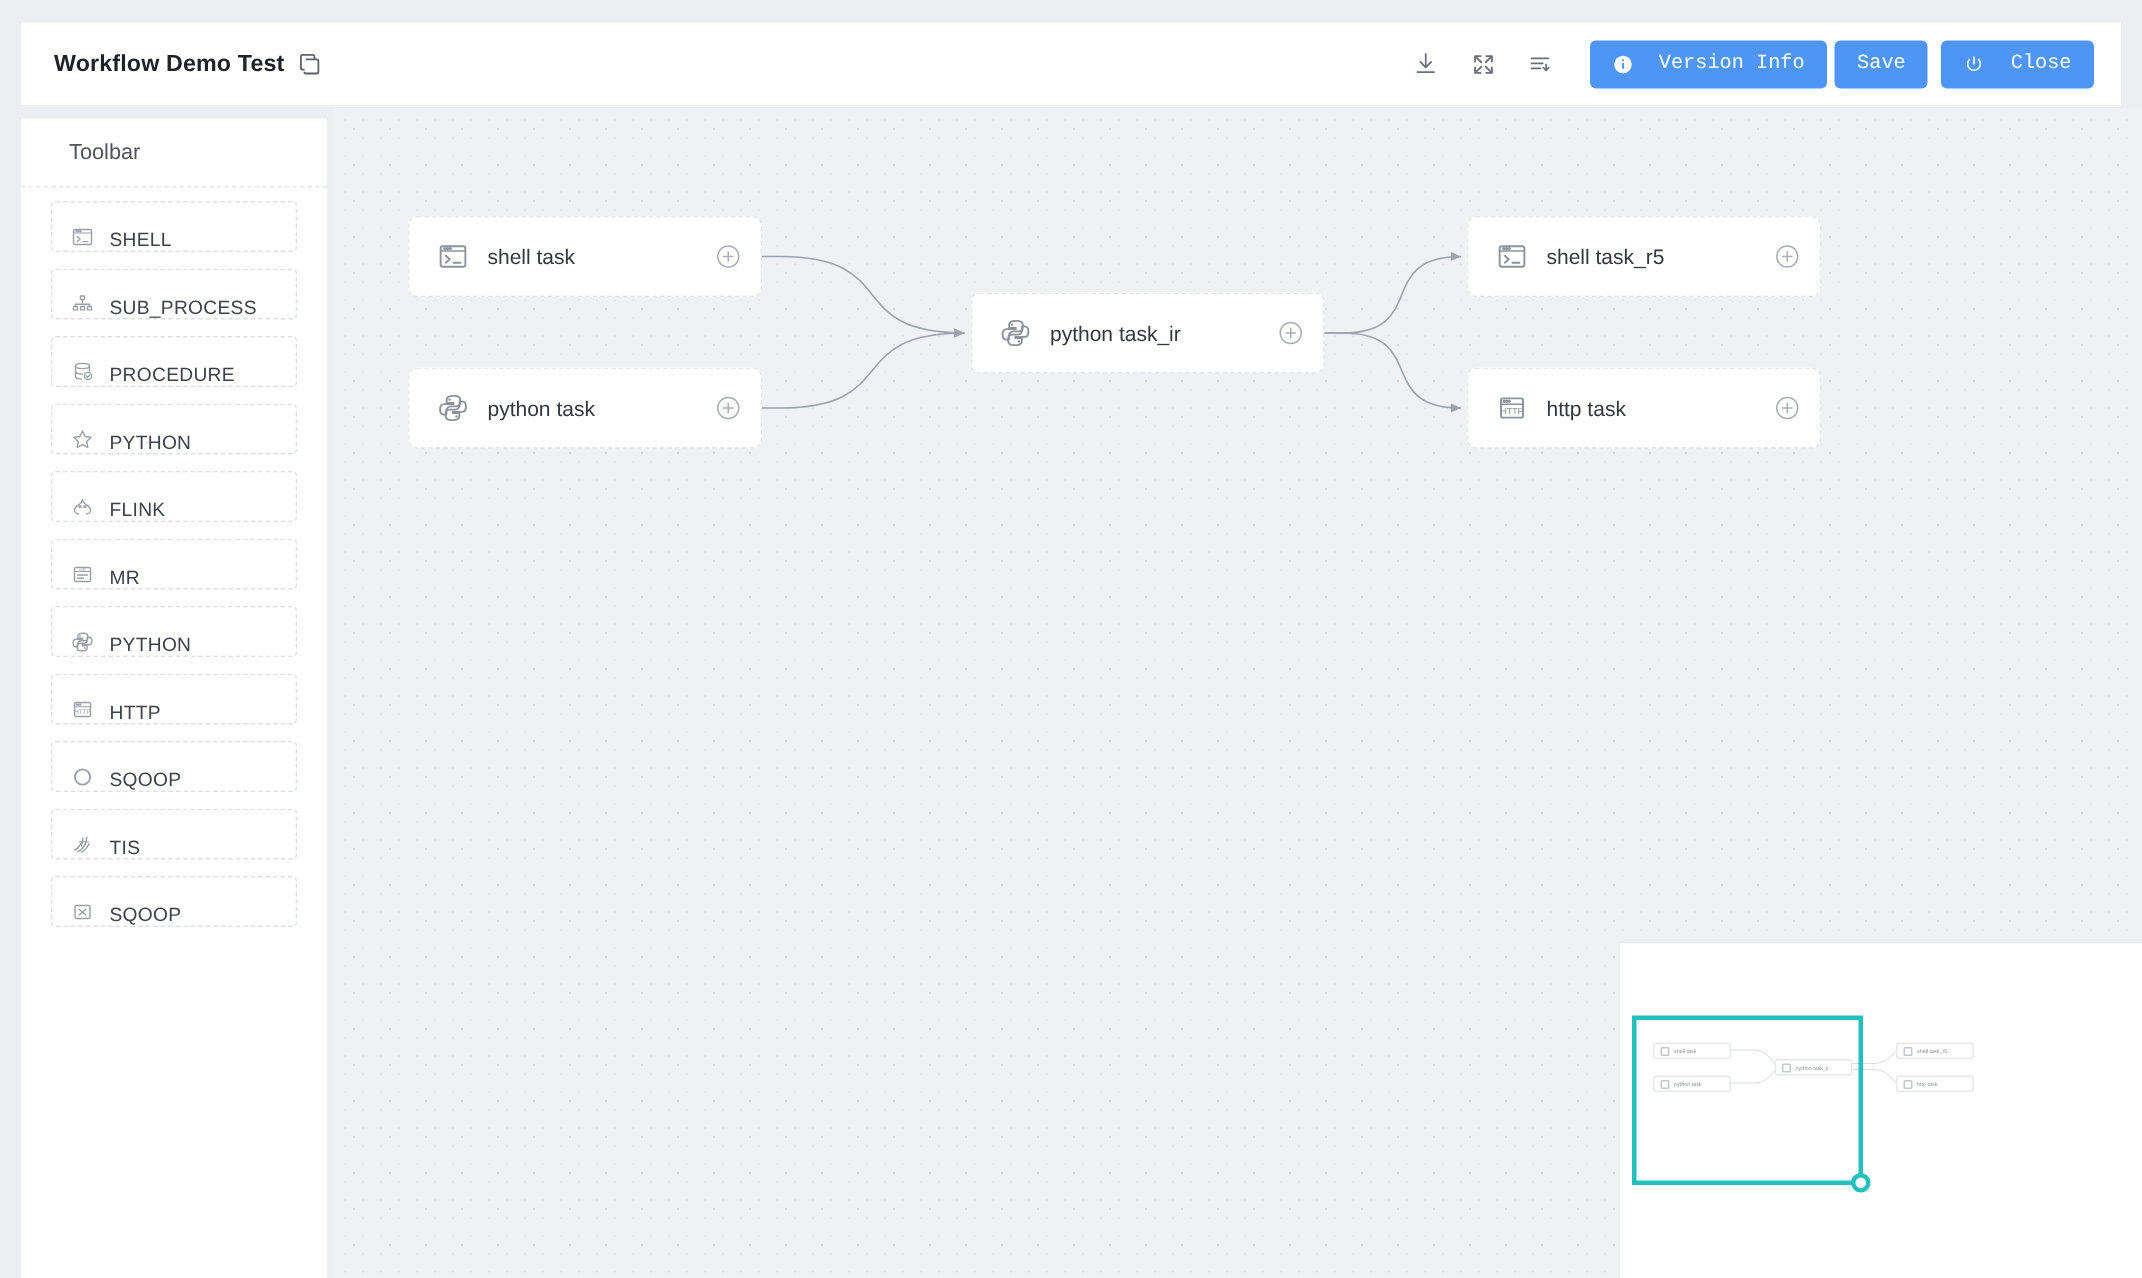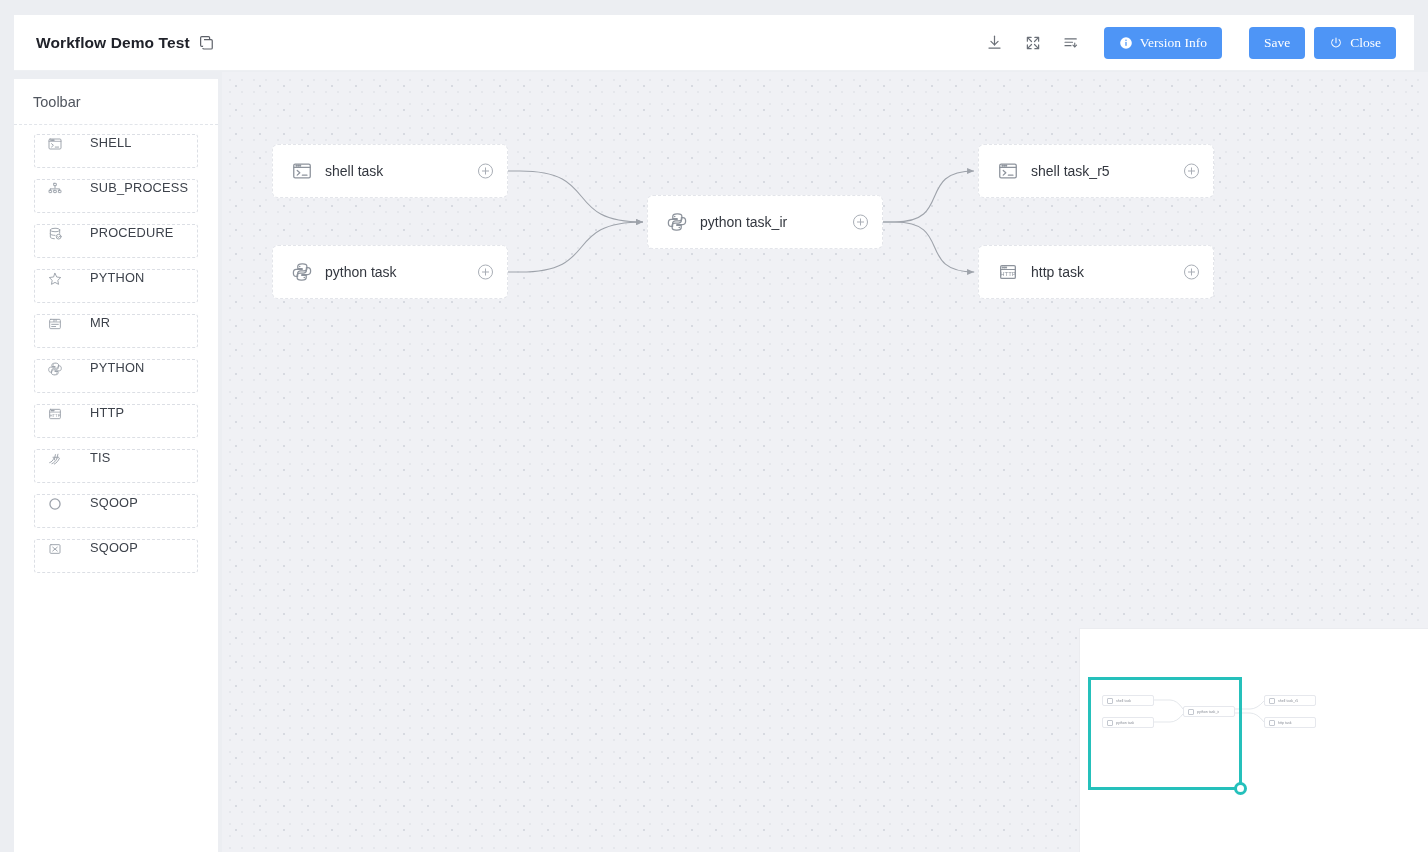--- a/index.html
+++ b/index.html
@@ -45,55 +45,55 @@
     width: 38px; height: 38px;
     display: flex; align-items: center; justify-content: center;
     color: #6b7078; cursor: pointer;
   }
   .hicon svg { display: block; }
   .btn {
     height: 32px;
     border: none; border-radius: 4px;
     background: #4e95f6;
     color: #ffffff;
-    font-family: Liberation Serif, serif;
+    font-family: Liberation Mono, monospace;
     font-size: 13.5px;
     padding: 0 15px;
-    display: inline-flex; align-items: center; gap: 7px;
+    display: inline-flex; align-items: center; gap: 17px;
     cursor: pointer;
     white-space: nowrap;
   }
   .btn-version { margin-left: 14px; }
-  .btn-save { margin-left: 27px; }
+  .btn-save { margin-left: 5px; }
   .btn-close { margin-left: 9px; }
   .btn svg { display: block; }
 
   
   .sidebar {
     position: absolute;
     left: 14px; top: 79px;
     width: 204px; height: 773px;
     background: #ffffff;
     overflow: hidden;
   }
   .sidebar-head {
     height: 46px;
     display: flex; align-items: center;
-    padding-left: 19px;
+    padding-left: 32px;
     font-size: 14.5px;
     color: #50555e;
     border-bottom: 1px dashed #e2e5ea;
   }
   .sidebar-list { padding: 9px 20px 10px 20px; }
   .tool-item {
     height: 34px;
     border: 1px dashed #dcdfe5;
     border-radius: 3px;
-    display: flex; align-items: flex-start;
-    gap: 26px;
+    display: flex; align-items: flex-end;
+    gap: 9px;
     padding-left: 11px;
     margin-bottom: 11px;
     background: #fff;
     cursor: grab;
   }
   .tool-icon {
     width: 18px; height: 18px;
     display: flex; align-items: center; justify-content: center;
     color: #9aa0a9; flex: none;
   }
@@ -321,20 +321,31 @@
           <span class="tool-icon">
             <svg viewBox="0 0 24 24" width="16" height="16" fill="none" stroke="currentColor" stroke-width="1.4" stroke-linecap="round" stroke-linejoin="round">
               <path d="M12 3.5 14.6 9l6 .8-4.4 4.2 1.1 6-5.3-2.9-5.3 2.9 1.1-6L3.4 9.8 9.4 9z"></path>
             </svg>
           </span>
           <span class="tool-label">PYTHON</span>
         </div>
         <div class="tool-item">
           <span class="tool-icon">
             <svg viewBox="0 0 24 24" width="16" height="16" fill="none" stroke="currentColor" stroke-width="1.4" stroke-linecap="round" stroke-linejoin="round">
+              <path d="M8 19c-2.2 0-4-1.8-4-4 0-2.6 2.2-4 4.4-5.4C10.4 8.3 12 7 12 4.8"></path>
+              <path d="M12 4.8c0 2.2 1.6 3.5 3.6 4.8C17.8 11 20 12.4 20 15c0 2.2-1.8 4-4 4"></path>
+              <circle cx="9.6" cy="11.6" r="1"></circle>
+              <circle cx="14.4" cy="11.6" r="1"></circle>
+            </svg>
+          </span>
+          <span class="tool-label">FLINK</span>
+        </div>
+        <div class="tool-item">
+          <span class="tool-icon">
+            <svg viewBox="0 0 24 24" width="16" height="16" fill="none" stroke="currentColor" stroke-width="1.4" stroke-linecap="round" stroke-linejoin="round">
               <rect x="4" y="5" width="16" height="14" rx="1.6"></rect>
               <path d="M4 9h16" stroke-width="1.1"></path>
               <text x="12" y="8.3" font-size="4.2" fill="currentColor" stroke="none" text-anchor="middle" font-family="sans-serif">MR</text>
               <path d="M7 12.5h10"></path>
               <path d="M7 15.8h6"></path>
             </svg>
           </span>
           <span class="tool-label">MR</span>
         </div>
         <div class="tool-item">
@@ -357,37 +368,37 @@
               <circle cx="8.1" cy="7.1" r=".5" fill="currentColor"></circle>
               <circle cx="9.9" cy="7.1" r=".5" fill="currentColor"></circle>
               <text x="12" y="16.6" font-size="6.4" fill="currentColor" stroke="none" text-anchor="middle" font-family="sans-serif">HTTP</text>
             </svg>
           </span>
           <span class="tool-label">HTTP</span>
         </div>
         <div class="tool-item">
           <span class="tool-icon">
             <svg viewBox="0 0 24 24" width="16" height="16" fill="none" stroke="currentColor" stroke-width="1.4" stroke-linecap="round" stroke-linejoin="round">
+              <circle cx="12" cy="12" r="7.6" stroke-width="1.9"></circle>
+            </svg>
+          </span>
+          <span class="tool-label">SQOOP</span>
+        </div>
+        <div class="tool-item">
+          <span class="tool-icon">
+            <svg viewBox="0 0 24 24" width="16" height="16" fill="none" stroke="currentColor" stroke-width="1.4" stroke-linecap="round" stroke-linejoin="round">
               <path d="M4 17.5c3-1 5-3.5 6.4-6.6"></path>
               <path d="M7.4 19c3.2-1.2 5.6-3.8 7.3-7.4"></path>
               <path d="M11 19.6c3.3-1.6 5.8-4.6 7.6-8.6"></path>
               <path d="M9 9.4h8.6"></path>
               <path d="M12.6 5.4l-1.6 8"></path>
               <path d="M16.4 4.8l-1.6 6.4"></path>
             </svg>
           </span>
           <span class="tool-label">TIS</span>
-        </div>
-        <div class="tool-item">
-          <span class="tool-icon">
-            <svg viewBox="0 0 24 24" width="16" height="16" fill="none" stroke="currentColor" stroke-width="1.4" stroke-linecap="round" stroke-linejoin="round">
-              <circle cx="12" cy="12" r="7.6" stroke-width="1.9"></circle>
-            </svg>
-          </span>
-          <span class="tool-label">SQOOP</span>
         </div>
         <div class="tool-item">
           <span class="tool-icon">
             <svg viewBox="0 0 24 24" width="16" height="16" fill="none" stroke="currentColor" stroke-width="1.4" stroke-linecap="round" stroke-linejoin="round">
               <rect x="4.5" y="5.5" width="15" height="13" rx="1.4"></rect>
               <path d="M8.6 9.3 15.4 15"></path>
               <path d="M15.4 9.3 8.6 15"></path>
             </svg>
           </span>
           <span class="tool-label">SQOOP</span>

